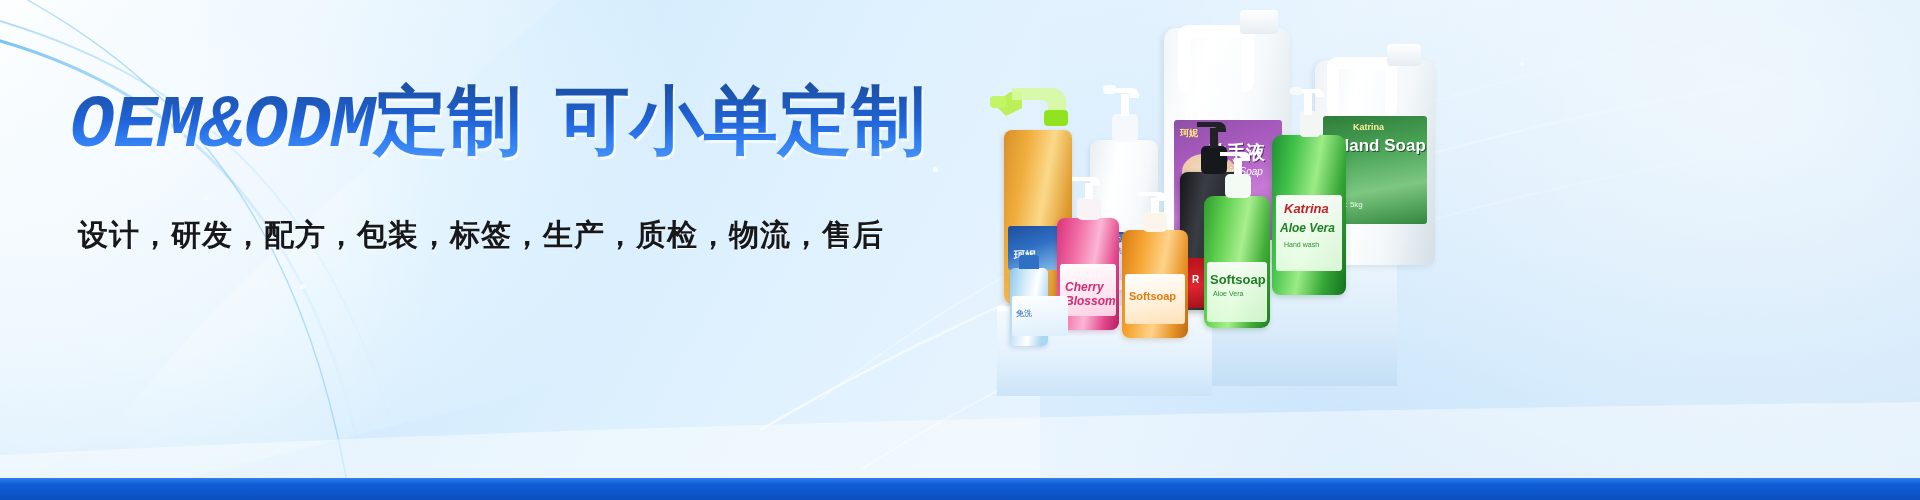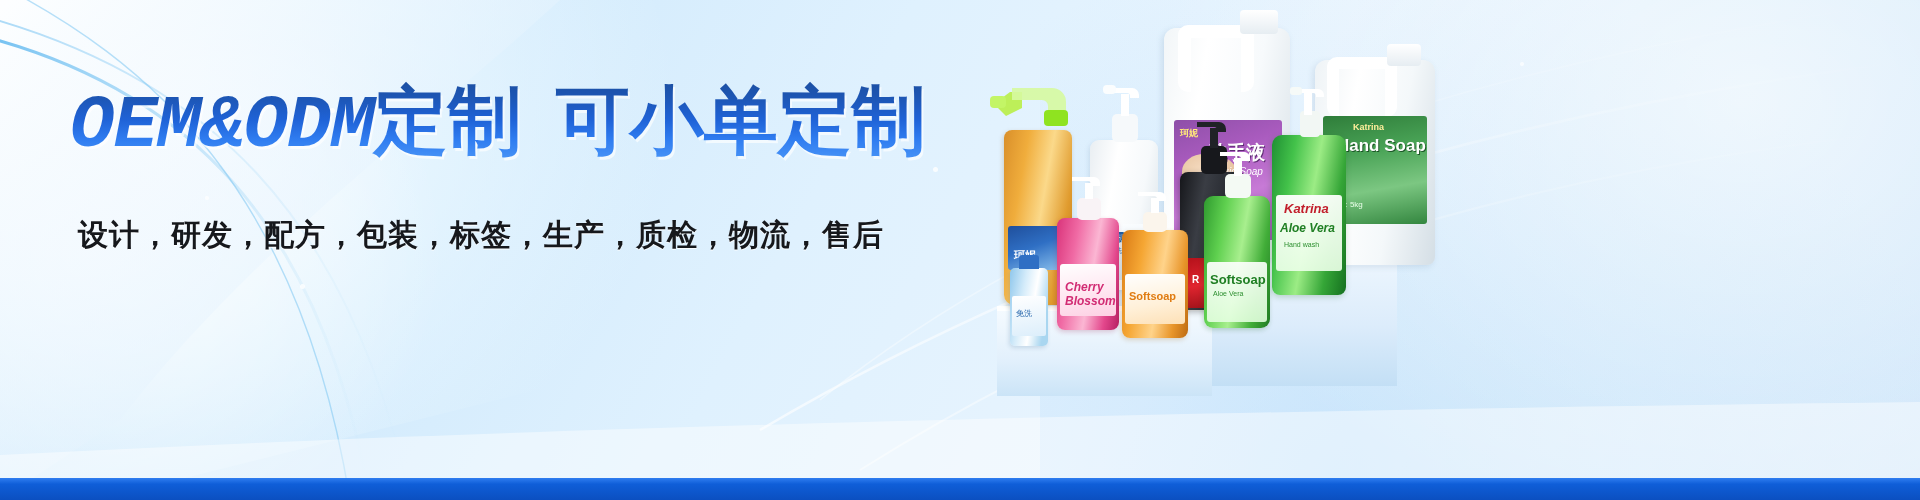--- a/index.html
+++ b/index.html
@@ -171,21 +171,21 @@
     background:linear-gradient(170deg,rgba(255,255,255,.95) 0%,rgba(232,255,228,.92) 100%);}
   .aloeb .lb .tx{position:absolute;left:8px;top:6px;font-size:13px;color:#c21f2c;font-weight:bold;font-style:italic;}
   .aloeb .lb .tx2{position:absolute;left:4px;top:26px;font-size:12px;color:#1f7f23;font-weight:bold;font-style:italic;}
   .aloeb .lb .tx3{position:absolute;left:8px;top:46px;font-size:7px;color:#2c8f2f;}
 
   
   .blueb{position:absolute;left:48px;top:268px;width:38px;height:78px;
     background:linear-gradient(100deg,#8fc7ec 0%,#d5ecfa 34%,#ffffff 58%,#a9d6f0 86%);
     border-radius:5px;box-shadow:-1px 2px 4px rgba(60,110,150,.2);}
   .blueb .cp{position:absolute;left:9px;top:-13px;width:20px;height:14px;background:#2f6fc4;border-radius:3px 3px 0 0;}
-  .blueb .lb{position:absolute;left:2px;top:28px;width:34px;height:40px;border-radius:2px;
+  .blueb .lb{position:absolute;left:2px;top:28px;width:56px;height:40px;border-radius:2px;
     background:linear-gradient(170deg,#ffffff,#dceefb);}
   .blueb .lb .tx{position:absolute;left:4px;top:12px;font-size:8px;color:#1c5fa8;}
 
   .bottom-bar{position:absolute;left:0;bottom:0;width:1920px;height:22px;
     background:linear-gradient(180deg,#2f7df0 0%,#0f5ed8 28%,#0b4fc0 100%);}
 </style>
 </head>
 <body>
 
 <div class="banner">

